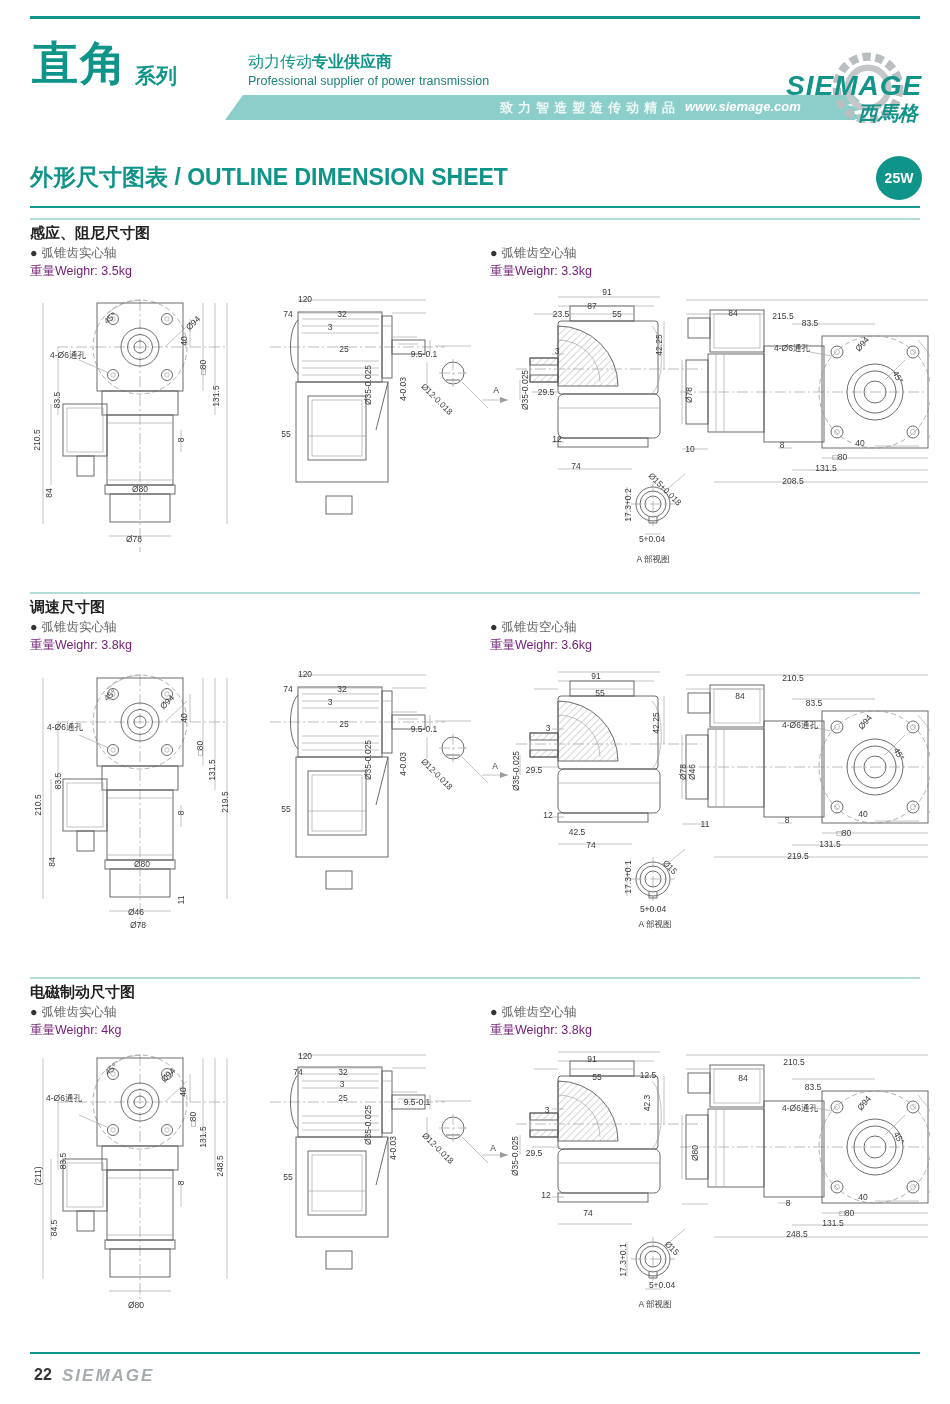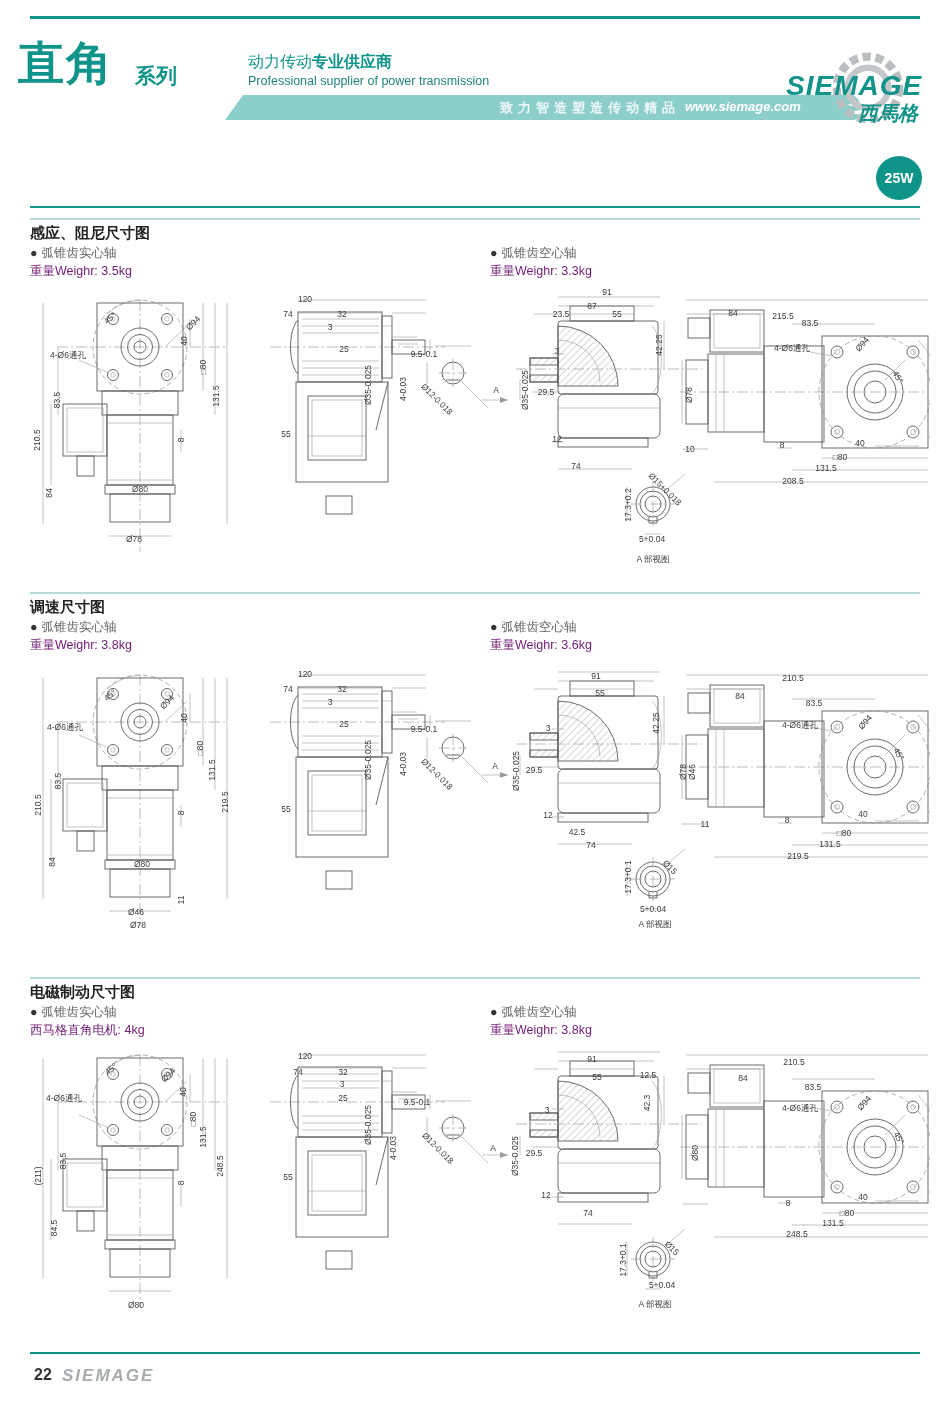--- a/index.html
+++ b/index.html
@@ -1,20 +1,20 @@
 <!DOCTYPE html>
 <html><head>
 <meta charset="utf-8">
 <style>
   html,body{margin:0;padding:0;background:#e8e8e8;}
   .page{position:relative;width:950px;height:1404px;background:#ffffff;margin:0 auto;
         font-family:"Liberation Sans",sans-serif;overflow:hidden;}
   
   .toprule{position:absolute;left:30px;top:16px;width:890px;height:3px;background:#0f948a;}
-  .series-cn{position:absolute;left:18px;top:40px;color:#0f948a;font-weight:bold;font-size:46px;line-height:46px;letter-spacing:2px;}
+  .series-cn{position:absolute;left:32px;top:40px;color:#0f948a;font-weight:bold;font-size:46px;line-height:46px;letter-spacing:2px;}
   .series-suffix{position:absolute;left:135px;top:62px;color:#0f948a;font-size:21px;font-weight:bold;}
   .sub-box{position:absolute;left:30px;top:94px;width:190px;height:27px;background:#0d9186;color:#fff;
            font-size:15px;font-weight:bold;line-height:27px;padding-left:12px;
            clip-path:polygon(0 0,100% 0,93% 100%,0 100%);}
   .band{position:absolute;left:225px;top:95px;width:648px;height:25px;background:#8ccfca;
         clip-path:polygon(18px 0,97% 0,98% 25%,96% 40%,99% 55%,96% 70%,99% 85%,97% 100%,0 100%);}
   .band-slogan{position:absolute;left:500px;top:99px;color:rgba(255,255,255,.85);font-size:13px;letter-spacing:5px;font-weight:bold;}
   .band-site{position:absolute;left:677px;top:99px;color:#ffffff;font-size:13px;font-weight:bold;font-style:italic;margin-left:8px;}
   .slogan-cn{position:absolute;left:248px;top:52px;color:#0f948a;font-size:16px;}
   .slogan-cn b{font-weight:bold;}
@@ -230,20 +230,21 @@
   <div class="slogan-en">Professional supplier of power transmission</div>
   <svg class="logo-gear" width="92" height="92" viewBox="0 0 100 100">
     <g fill="none" stroke="#b9bec1" stroke-width="9">
       <circle cx="50" cy="50" r="34" stroke-dasharray="9 5"></circle>
       <circle cx="50" cy="50" r="22" stroke="#c3c7c9" stroke-width="7"></circle>
     </g>
   </svg>
   <div class="logo-text">SIEMAGE</div>
   <div class="logo-cn">西馬格</div>
 
+  <div class="page-title">外形尺寸图表 / OUTLINE DIMENSION SHEET</div>
   <div class="badge">25W</div>
   <div class="titlerule"></div>
 
   <div class="section" style="top:218px;height:374px;">
     <div class="sec-line"></div>
     <div class="sec-title">感应、阻尼尺寸图</div>
     <div class="bullet" style="left:30px;top:27px;"><span class="dot">●</span><span>弧锥齿实心轴</span></div>
     <div class="weight" style="left:30px;top:45px;">重量Weighr: 3.5kg</div>
     <div class="bullet" style="left:490px;top:27px;"><span class="dot">●</span><span>弧锥齿空心轴</span></div>
     <div class="weight" style="left:490px;top:45px;">重量Weighr: 3.3kg</div>
@@ -368,21 +369,21 @@
         <span class="dim" style="left: 814px; top: 170px; transform: translate(-50%, -50%) rotate(0deg);">□80</span>
         <span class="dim" style="left: 800px; top: 181px; transform: translate(-50%, -50%) rotate(0deg);">131.5</span>
         <span class="dim" style="left: 768px; top: 193px; transform: translate(-50%, -50%) rotate(0deg);">219.5</span>
       </div>
   </div>
 
   <div class="section" style="top:977px;height:375px;">
     <div class="sec-line"></div>
     <div class="sec-title">电磁制动尺寸图</div>
     <div class="bullet" style="left:30px;top:27px;"><span class="dot">●</span><span>弧锥齿实心轴</span></div>
-    <div class="weight" style="left:30px;top:45px;">西马格直角电机: 4kg</div>
+    <div class="weight" style="left:30px;top:45px;">重量Weighr: 4kg</div>
     <div class="bullet" style="left:490px;top:27px;"><span class="dot">●</span><span>弧锥齿空心轴</span></div>
     <div class="weight" style="left:490px;top:45px;">重量Weighr: 3.8kg</div>
     <div class="drawarea" style="top:66px;">
       <svg width="900" height="290" viewBox="0 0 900 290">
           <use href="#art"></use>
         </svg>
     <span class="dim" style="left: 81px; top: 26px; transform: translate(-50%, -50%) rotate(-40deg);">45°</span>
         <span class="dim" style="left: 138px; top: 32px; transform: translate(-50%, -50%) rotate(-45deg);">Ø94</span>
         <span class="dim" style="left: 34px; top: 56px; transform: translate(-50%, -50%) rotate(0deg);">4-Ø6通孔</span>
         <span class="dim" style="left: 153px; top: 49px; transform: translate(-50%, -50%) rotate(-90deg);">40</span>

